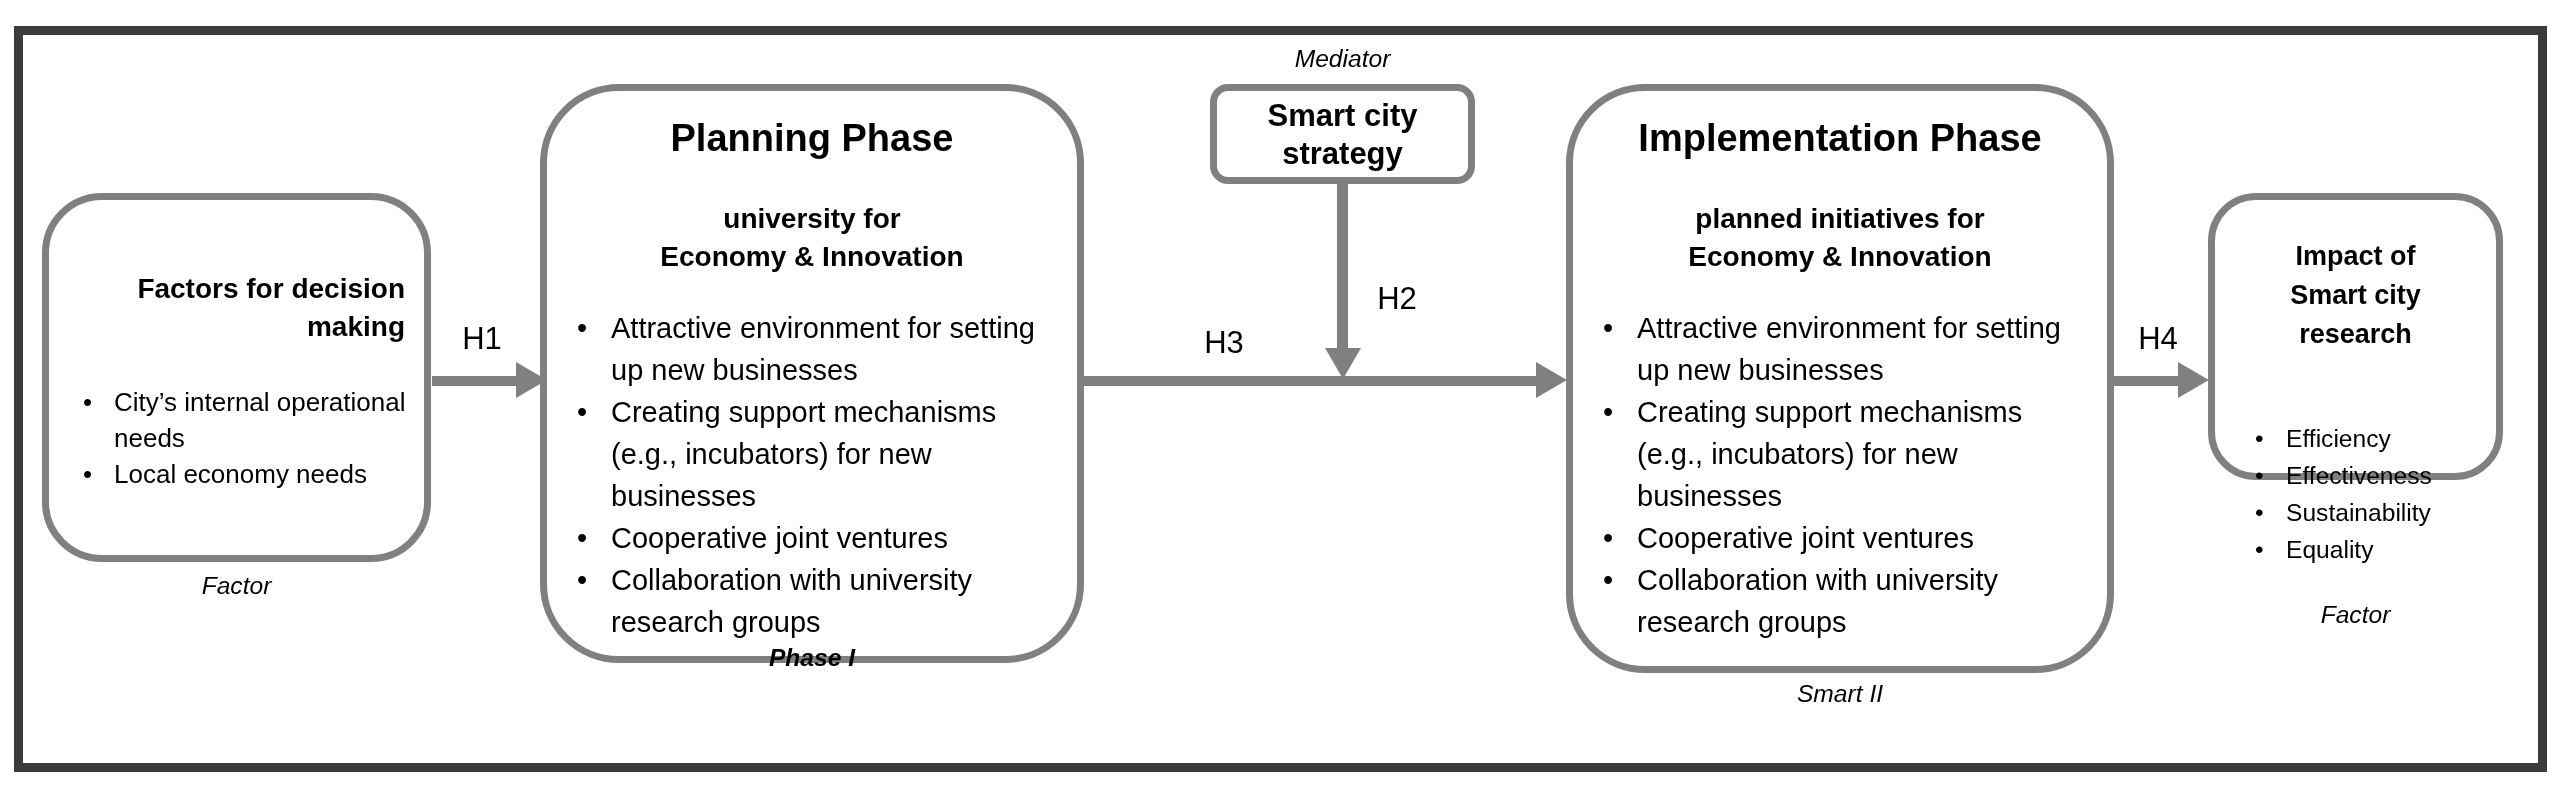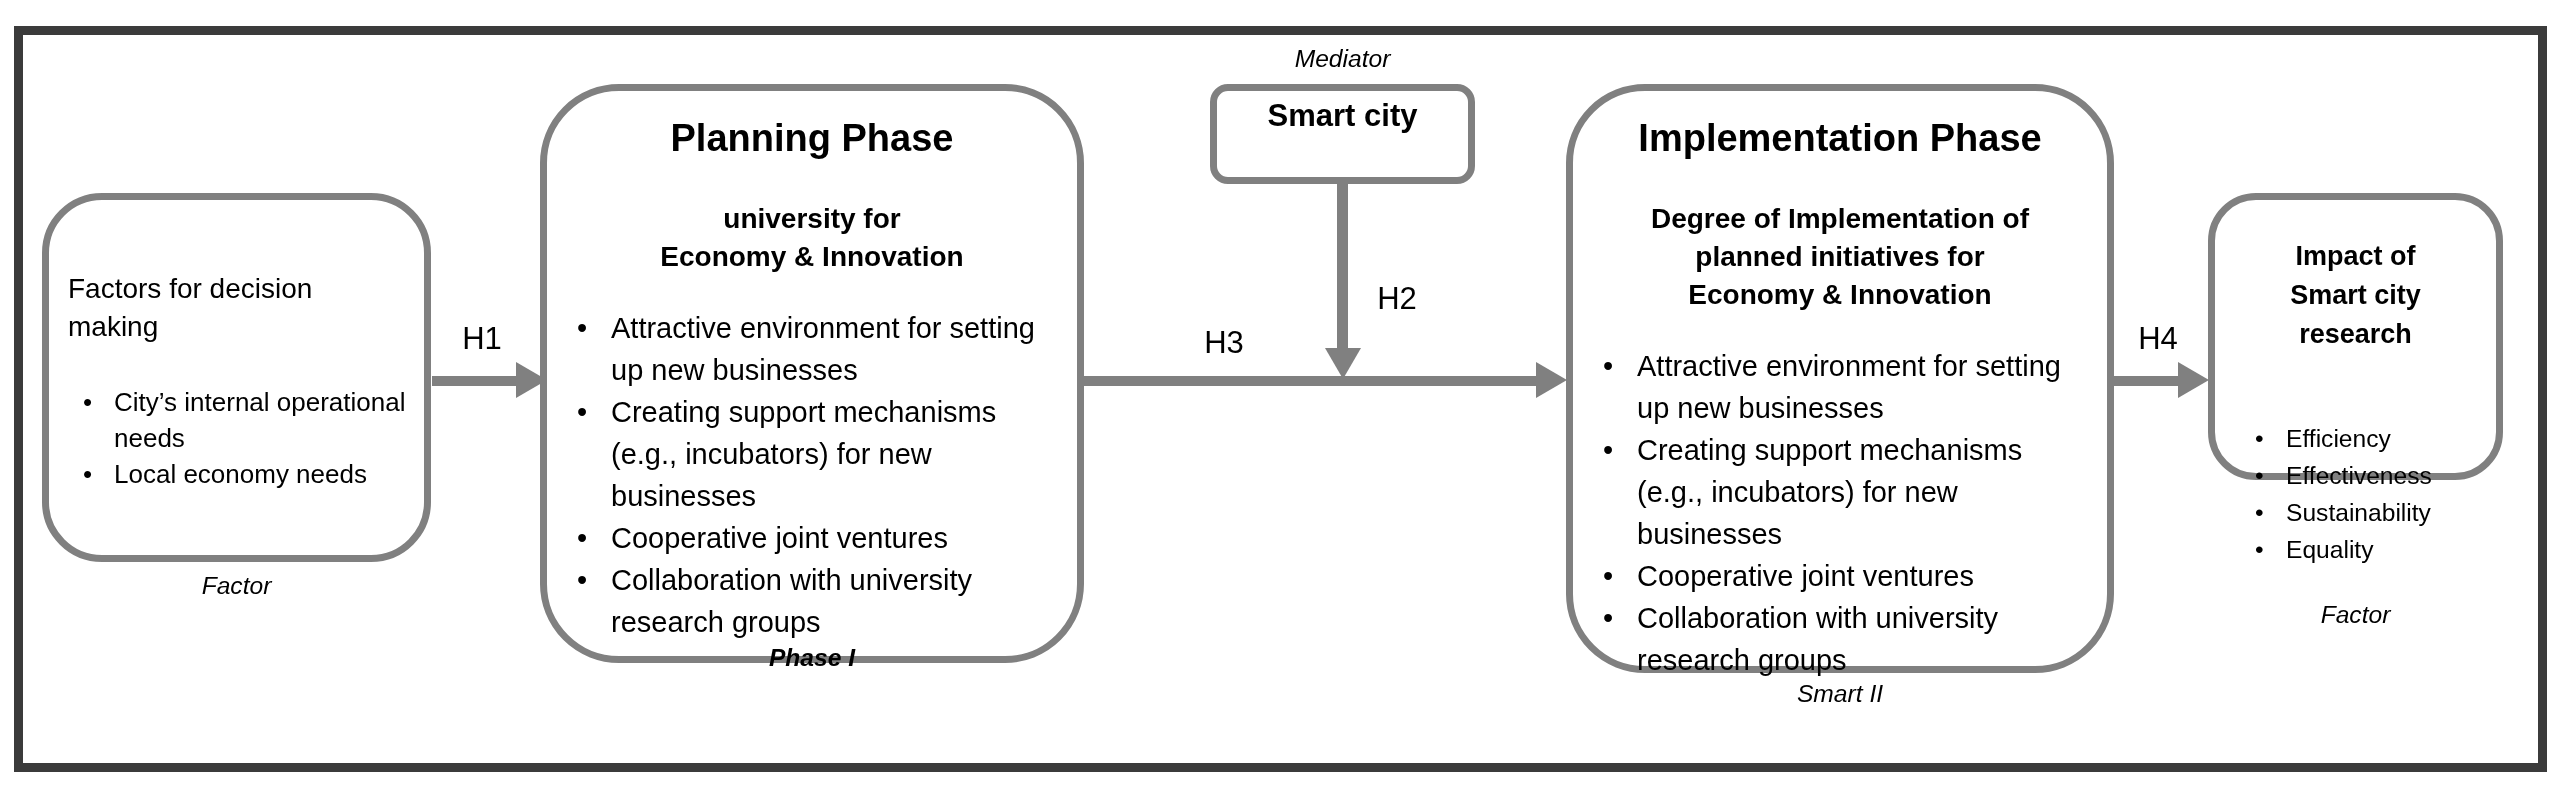--- a/index.html
+++ b/index.html
@@ -22,21 +22,21 @@
 
   .node {
     border: 7.5px solid #808080;
     background: #ffffff;
   }
 
   
   .factors-box { left: 42px; top: 193px; width: 389px; height: 369px; border-radius: 60px; }
   .factors-title {
     margin: 70px 19px 17px 19px;
-    font-size: 28px; font-weight: normal; line-height: 38px; text-align: left;
+    font-size: 28px; font-weight: bold; line-height: 38px; text-align: right;
   }
   .factors-bullets { margin: 38px 13.7px 0 34px; font-size: 26px; line-height: 36px; }
 
   
   .planning-box { left: 540px; top: 84px; width: 544px; height: 579px; border-radius: 79px; }
   .impl-box     { left: 1566px; top: 84px; width: 548px; height: 589px; border-radius: 79px; }
   .phase-title {
     margin: 23px 13.7px 0 13.7px;
     font-size: 38px; font-weight: bold; line-height: 48px; text-align: center;
   }
@@ -159,35 +159,35 @@
         <span class="txt">Collaboration with university research groups</span>
       </div>
     </div>
   </div>
   <div class="abs caption cap-phase1">Phase I</div>
 
   <div class="abs mediator-label">Mediator</div>
   <div class="abs node mediator-box">
     <div class="mediator-text">
       <div>Smart city</div>
+      <div>strategy</div>
     </div>
   </div>
 
   <div class="abs hlabel h2-label">H2</div>
   <div class="abs shaft-v h2-shaft"></div>
   <div class="abs head-down h2-head"></div>
 
   <div class="abs hlabel h3-label">H3</div>
   <div class="abs shaft-h h3-shaft"></div>
   <div class="abs head-right h3-head"></div>
 
   <div class="abs node impl-box">
     <div class="phase-title">Implementation Phase</div>
     <div class="phase-subtitle">
-      <div>Degree of Implementation of</div>
       <div>planned initiatives for</div>
       <div>Economy &amp; Innovation</div>
     </div>
     <div class="phase-bullets">
       <div class="bullet">
         <span class="dot">•</span>
         <span class="txt">Attractive environment for setting up new businesses</span>
       </div>
       <div class="bullet">
         <span class="dot">•</span>

